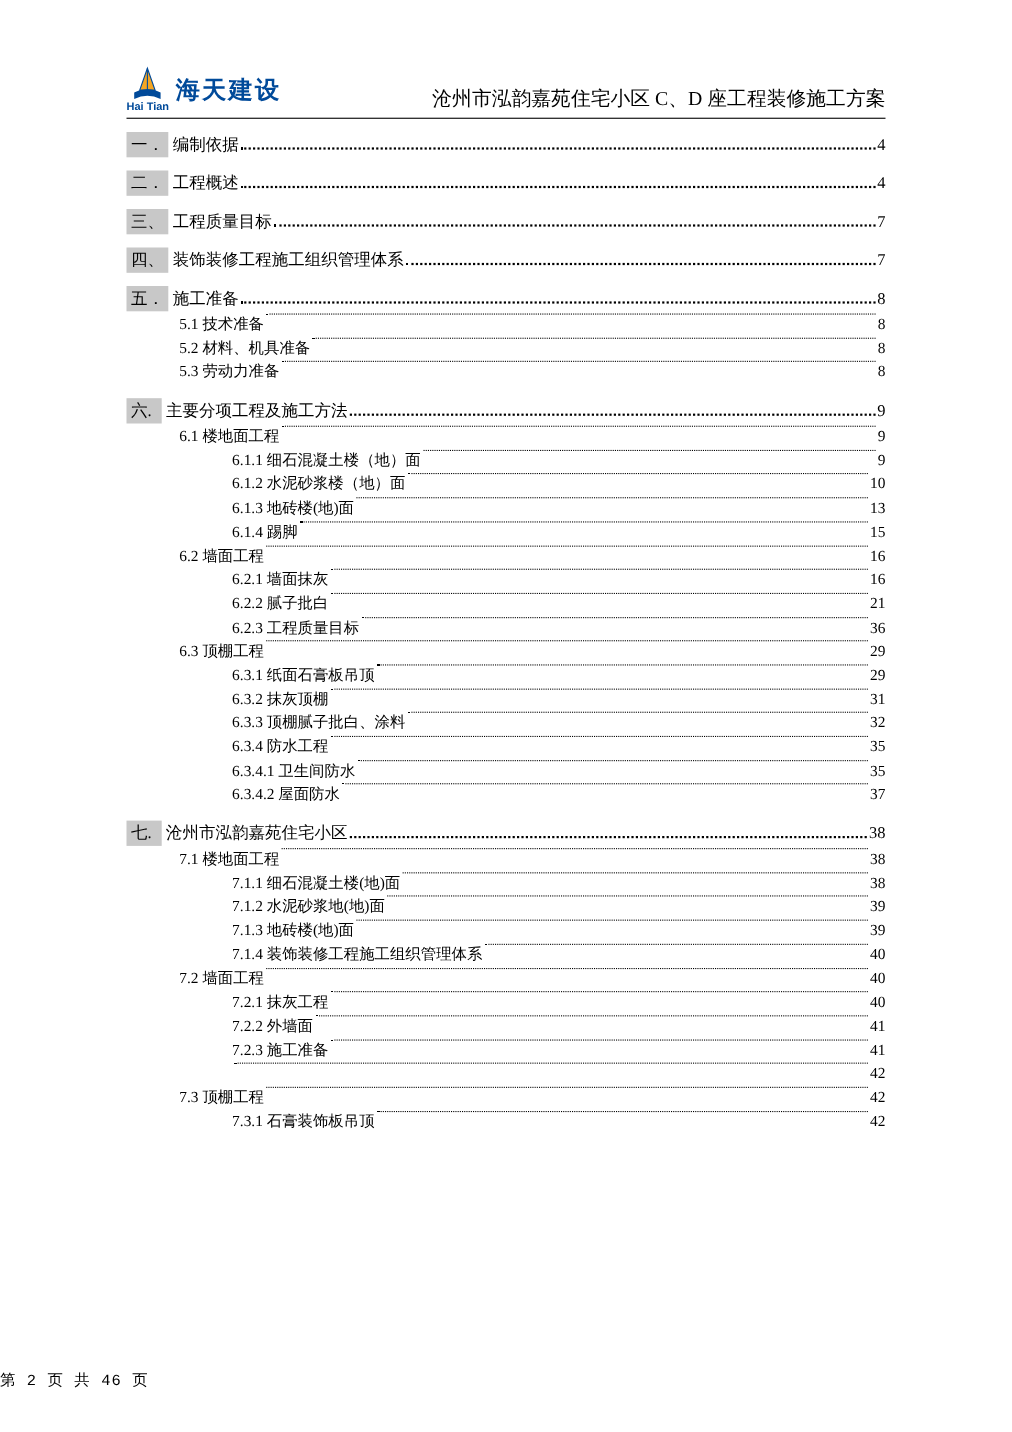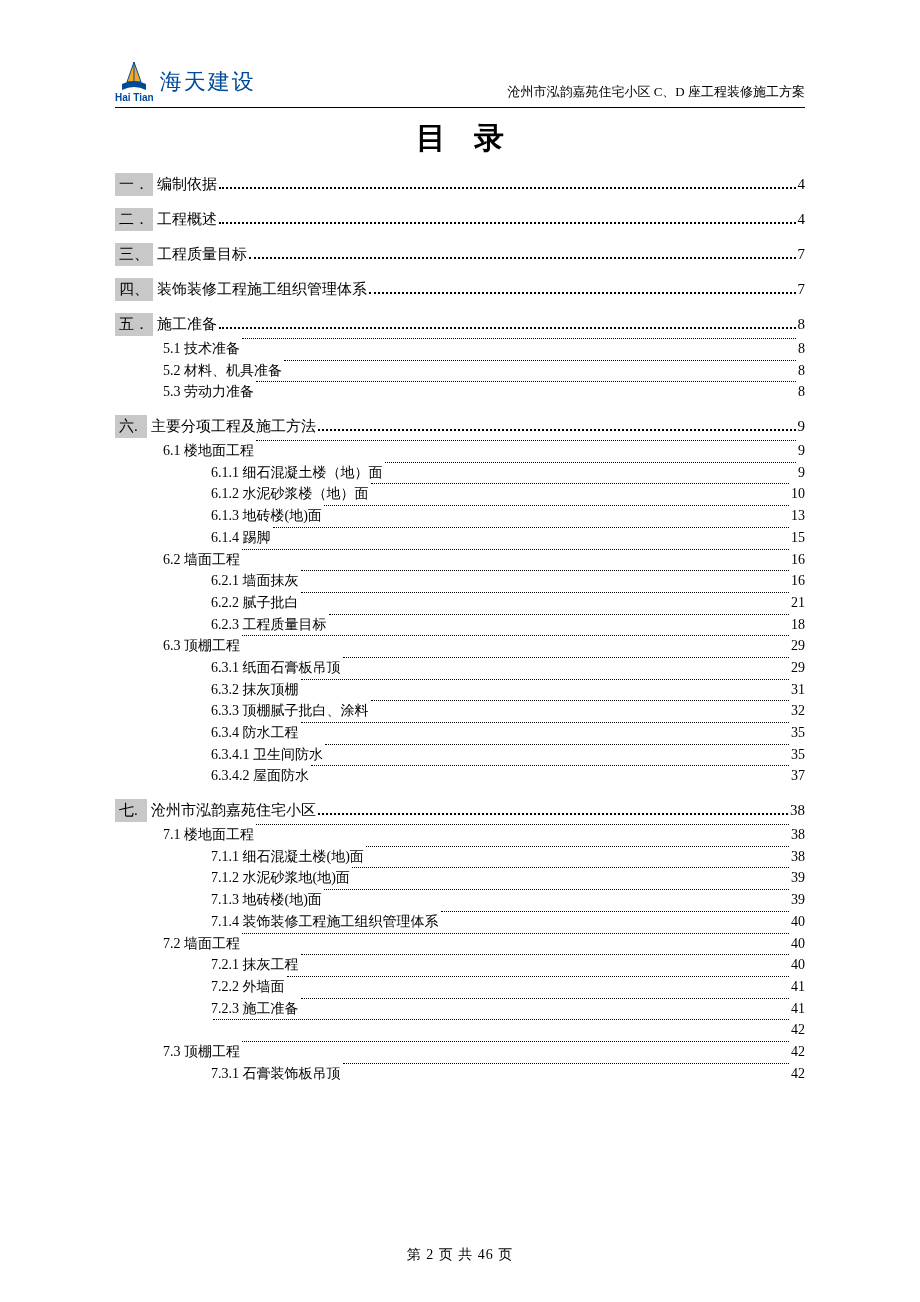--- a/index.html
+++ b/index.html
@@ -29,36 +29,36 @@
     align-items: center;
     gap: 6px;
   }
   .logo-icon {
     width: 30px;
     height: 34px;
     position: relative;
   }
   .brand-text {
     color: #004a9a;
-    font-weight: normal;
+    font-weight: bold;
     font-size: 22px;
     letter-spacing: 2px;
     font-family: "SimSun", serif;
   }
   .hai-tian {
     color: #004a9a;
     font-size: 10px;
     font-weight: bold;
     text-align: right;
     margin-top: -2px;
     font-family: Arial, sans-serif;
   }
   .logo-col { display:flex; flex-direction:column; align-items:center; }
   .header-right {
-    font-size: 13px;
+    font-size: 18px;
     font-family: "SimSun", serif;
     padding-bottom: 2px;
   }
   .doc-title {
     text-align: center;
     font-size: 30px;
     font-weight: bold;
     letter-spacing: 28px;
     margin: 8px 0 14px 0;
     font-family: "SimSun", serif;
@@ -103,23 +103,23 @@
     border-bottom: 1px dotted #000;
     margin: 0 2px 3px 2px;
     height: 1px;
   }
   .toc-l2 .pg, .toc-l3 .pg { white-space: nowrap; }
   .footer {
     position: absolute;
     bottom: 38px;
     left: 0;
     right: 0;
-    text-align: center;
     font-size: 14px;
     letter-spacing: 1px;
+    font-family: Liberation Mono, monospace;
   }
 </style>
 </head>
 <body>
 
 <div class="page">
 
   <div class="header">
     <div class="logo-block">
       <div class="logo-col">
@@ -130,21 +130,20 @@
             <path d="M3 24 Q15 18 27 24 L27 30 Q15 24 3 30 Z" fill="#004a9a"></path>
           </svg>
         </span>
         <span class="hai-tian">Hai Tian</span>
       </div>
       <span class="brand-text">海天建设</span>
     </div>
     <div class="header-right">沧州市泓韵嘉苑住宅小区 C、D 座工程装修施工方案</div>
   </div>
 
-  <div class="doc-title">目录</div>
 
   <div class="toc" id="toc">
       <div class="toc-l1">
         <span class="num-box">一．</span>
         <span class="label">编制依据</span>
         <span class="dots"></span>
         <span class="pg">4</span>
       </div>
       <div class="toc-l1">
         <span class="num-box">二．</span>
@@ -227,21 +226,21 @@
         <span class="pg">16</span>
       </div>
       <div class="toc-l3">
         <span class="label">6.2.2 腻子批白</span>
         <span class="dots"></span>
         <span class="pg">21</span>
       </div>
       <div class="toc-l3">
         <span class="label">6.2.3 工程质量目标</span>
         <span class="dots"></span>
-        <span class="pg">18</span>
+        <span class="pg">36</span>
       </div>
       <div class="toc-l2">
         <span class="label">6.3 顶棚工程</span>
         <span class="dots"></span>
         <span class="pg">29</span>
       </div>
       <div class="toc-l3">
         <span class="label">6.3.1 纸面石膏板吊顶</span>
         <span class="dots"></span>
         <span class="pg">29</span>

